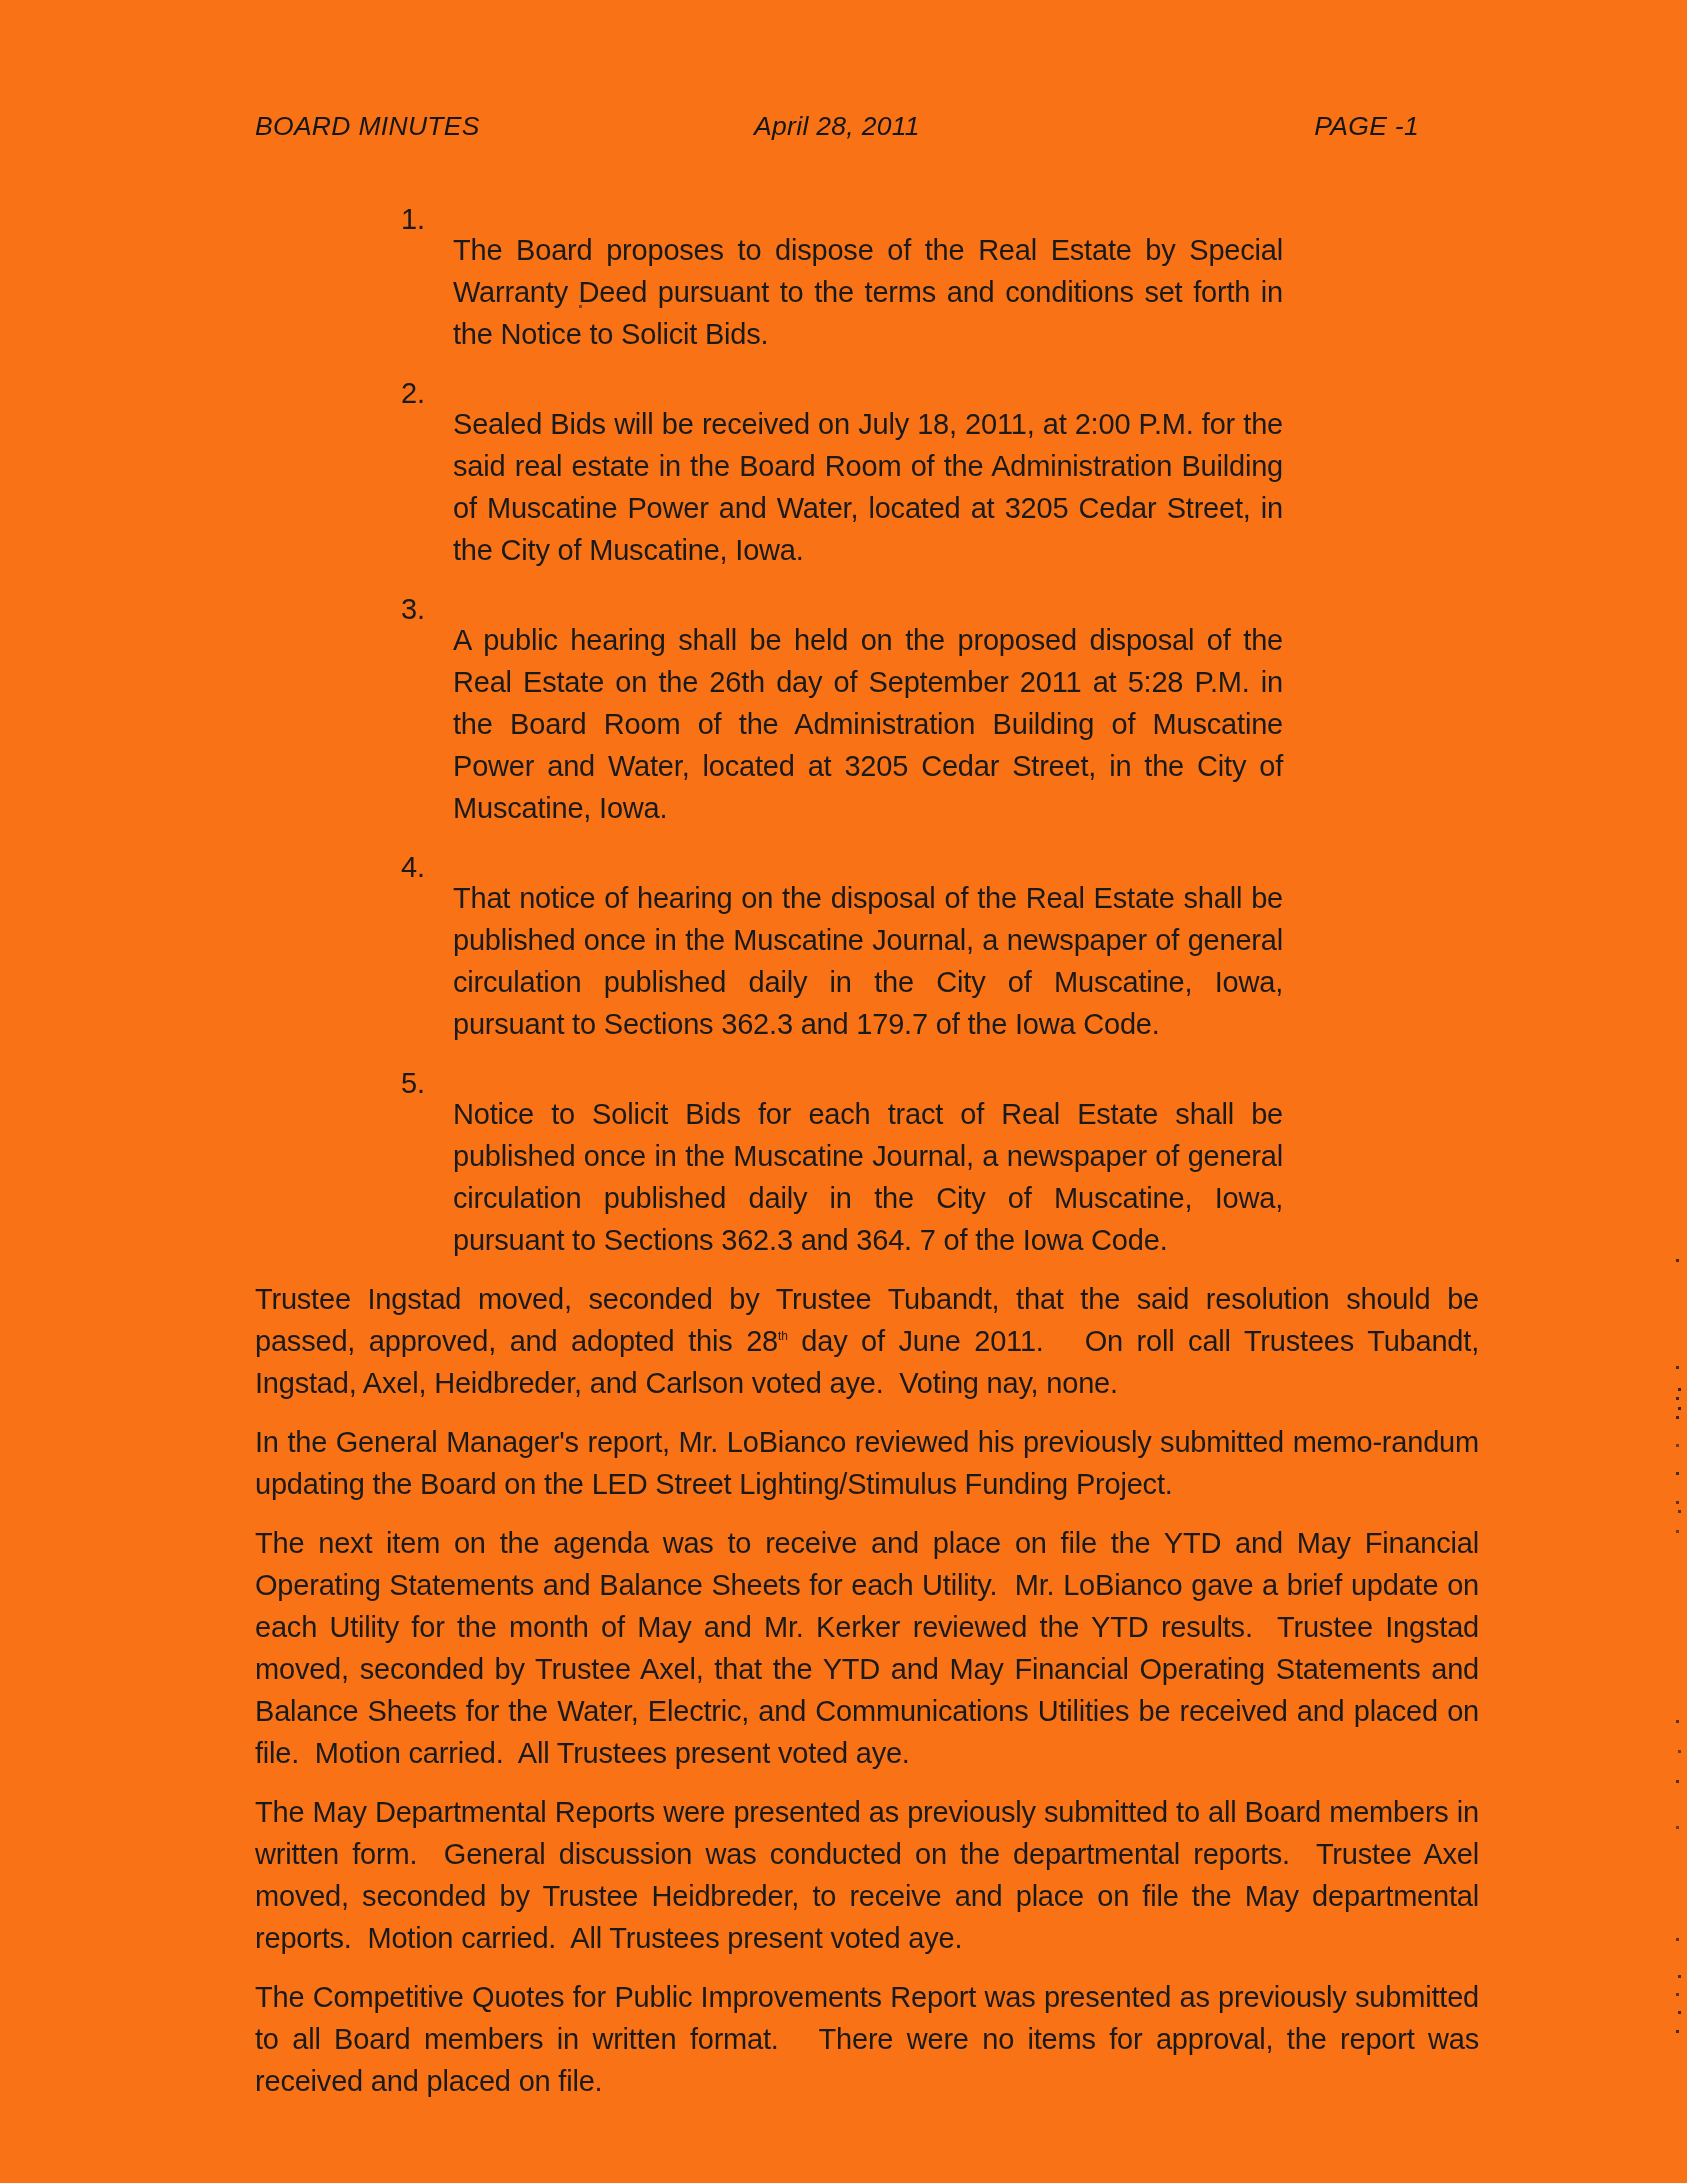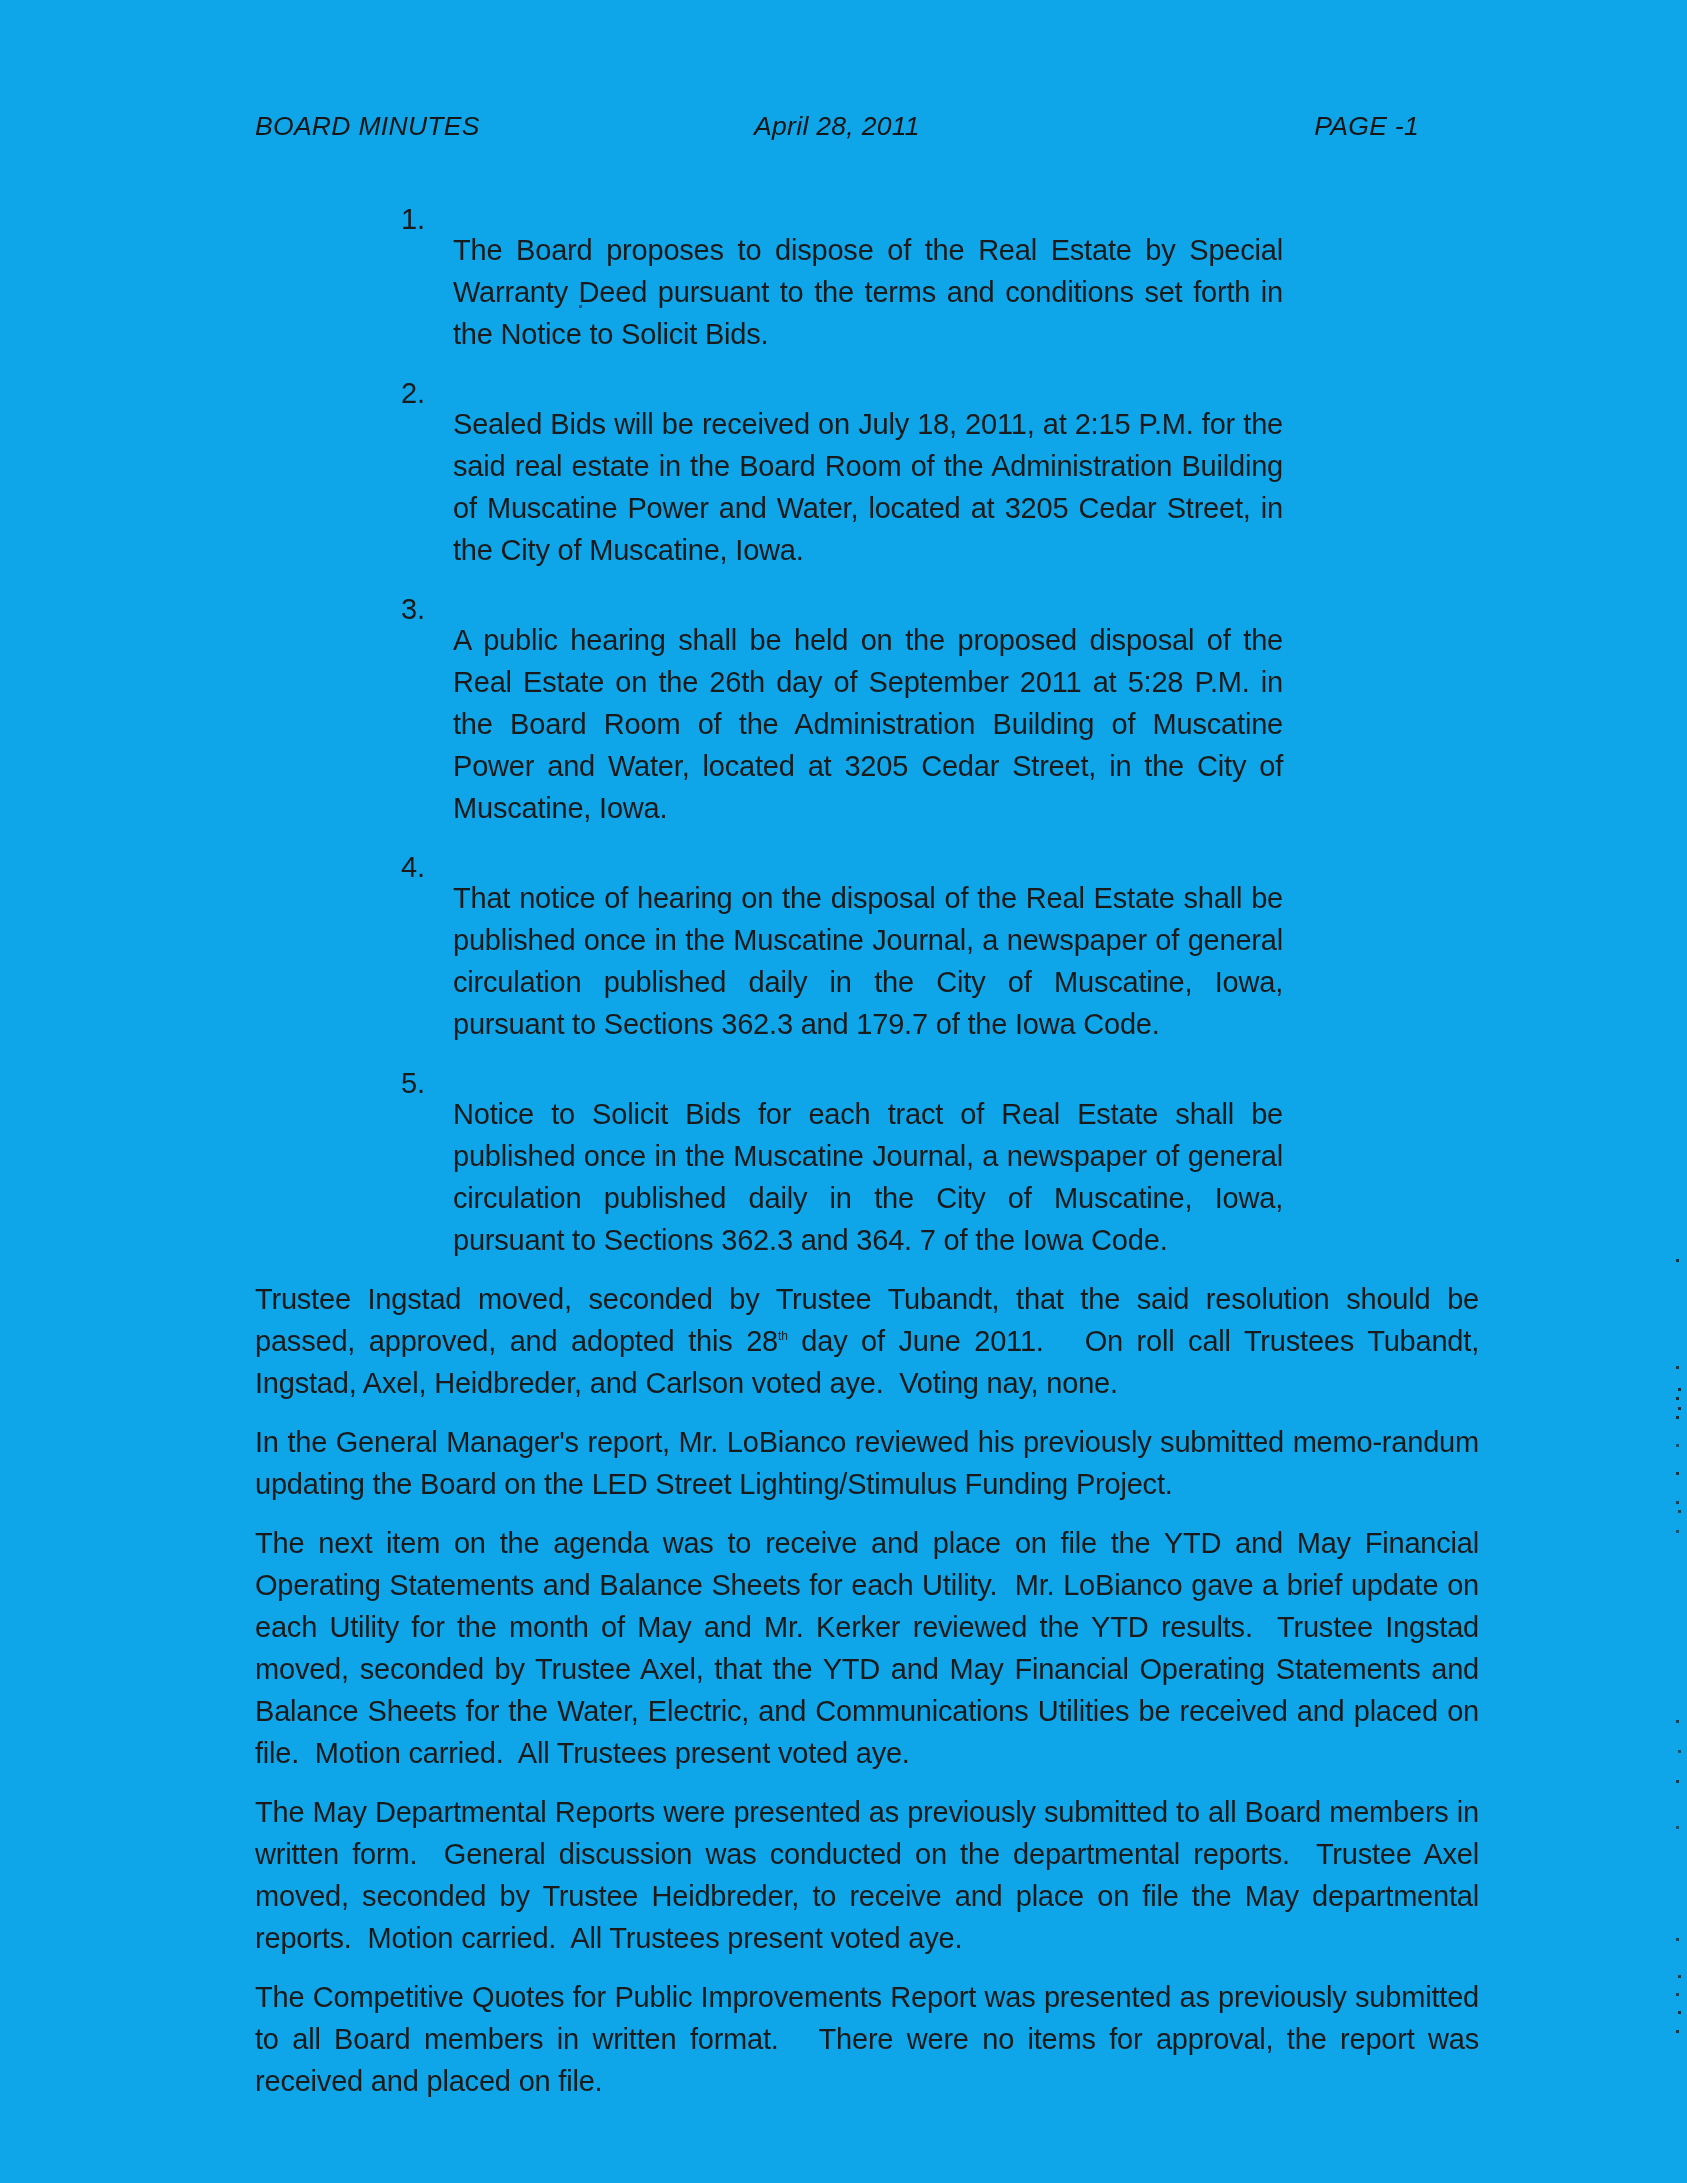--- a/index.html
+++ b/index.html
@@ -1,20 +1,20 @@
 <!DOCTYPE html>
 <html style="font-size:10.6px"><head>
 <meta charset="utf-8">
 <style>
   html, body { margin: 0; padding: 0; background: #e8e8e8; }
   .page {
     position: relative;
     width: 1687px;
     height: 2183px;
-    background: #0ea5e9;
+    background: #f97316;
     font-family: "Liberation Sans", sans-serif;
     color: #1a1a1a;
     overflow: hidden;
   }
   .header {
     position: absolute;
     left: 255px;
     top: 111px;
     width: 1164px;
     display: flex;
@@ -82,21 +82,21 @@
 
   <div class="content">
 
     <div class="list">
       <div class="list-item">
         <span class="num">1.</span>
         <span class="item-text">The Board proposes to dispose of the Real Estate by Special Warranty Deed pursuant to the terms and conditions set forth in the Notice to Solicit Bids.</span>
       </div>
       <div class="list-item">
         <span class="num">2.</span>
-        <span class="item-text">Sealed Bids will be received on July 18, 2011, at 2:15 P.M. for the said real estate in the Board Room of the Administration Building of Muscatine Power and Water, located at 3205 Cedar Street, in the City of Muscatine, Iowa.</span>
+        <span class="item-text">Sealed Bids will be received on July 18, 2011, at 2:00 P.M. for the said real estate in the Board Room of the Administration Building of Muscatine Power and Water, located at 3205 Cedar Street, in the City of Muscatine, Iowa.</span>
       </div>
       <div class="list-item">
         <span class="num">3.</span>
         <span class="item-text">A public hearing shall be held on the proposed disposal of the Real Estate on the 26th day of September 2011 at 5:28 P.M. in the Board Room of the Administration Building of Muscatine Power and Water, located at 3205 Cedar Street, in the City of Muscatine, Iowa.</span>
       </div>
       <div class="list-item">
         <span class="num">4.</span>
         <span class="item-text">That notice of hearing on the disposal of the Real Estate shall be published once in the Muscatine Journal, a newspaper of general circulation published daily in the City of Muscatine, Iowa, pursuant to Sections 362.3 and 179.7 of the Iowa Code.</span>
       </div>
       <div class="list-item">

